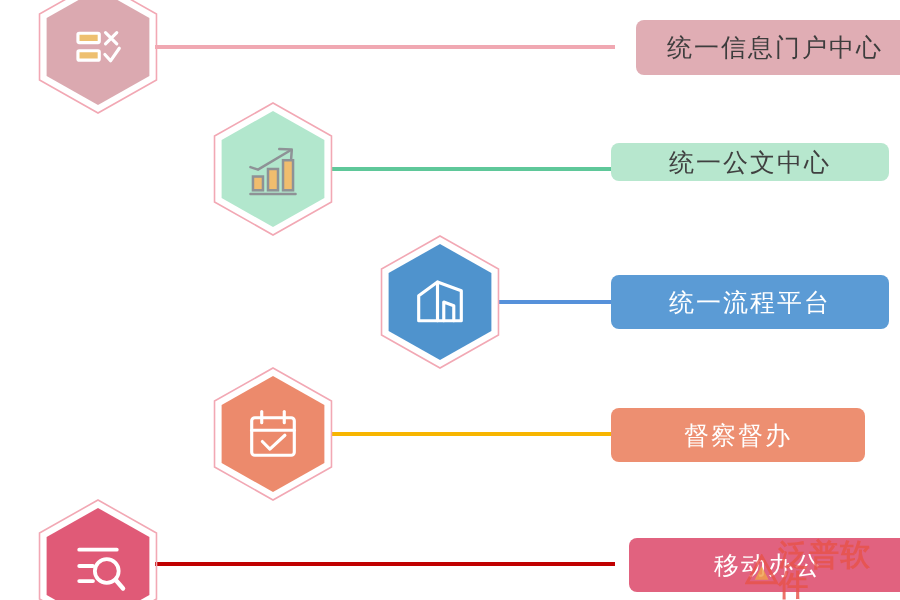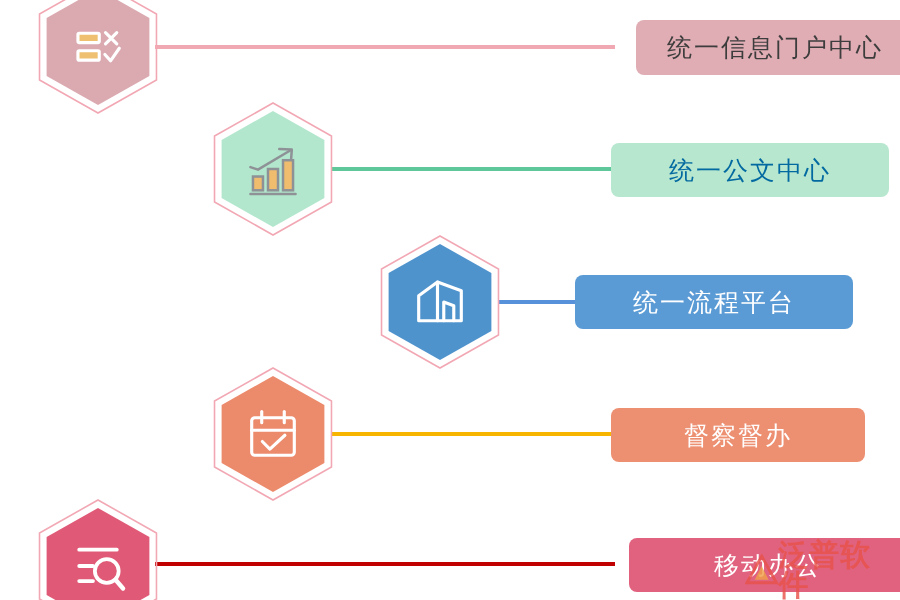--- a/index.html
+++ b/index.html
@@ -158,22 +158,22 @@
           <circle cx="64" cy="58" r="19" stroke-width="6"></circle>
           <path d="M78 72 L90 86" stroke-width="7"></path>
         </g>
       </svg>
     </svg>
       </div>
     </div>
 
   <div id="labels">
       <div class="label-pill" style="left: 636px; top: 20px; width: 278px; height: 55px; background: rgb(224, 173, 180); color: rgb(61, 61, 61);">统一信息门户中心</div>
-      <div class="label-pill" style="left: 611px; top: 143px; width: 278px; height: 54px; background: rgb(183, 231, 206); color: #0369a1;">统一公文中心</div>
-      <div class="label-pill" style="left: 575px; top: 275px; width: 278px; height: 54px; background: rgb(91, 155, 213); color: rgb(255, 255, 255);">统一流程平台</div>
+      <div class="label-pill" style="left: 611px; top: 143px; width: 278px; height: 38px; background: rgb(183, 231, 206); color: #404040;">统一公文中心</div>
+      <div class="label-pill" style="left: 611px; top: 275px; width: 278px; height: 54px; background: rgb(91, 155, 213); color: rgb(255, 255, 255);">统一流程平台</div>
       <div class="label-pill" style="left: 611px; top: 408px; width: 254px; height: 54px; background: rgb(237, 143, 113); color: rgb(255, 255, 255);">督察督办</div>
       <div class="label-pill" style="left: 629px; top: 538px; width: 278px; height: 54px; background: rgb(225, 98, 127); color: rgb(255, 255, 255);">移动办公</div>
     </div>
 
   <div id="watermark" style="left: 745px; top: 540px;">
     <div class="wm-row">
       <svg width="34" height="32" viewBox="0 0 34 32">
         <path d="M17 2 L32 29 L2 29 Z" fill="none" stroke="#e8534a" stroke-width="3"></path>
         <path d="M17 12 L24 26 L10 26 Z" fill="#f0a04a"></path>
       </svg>

